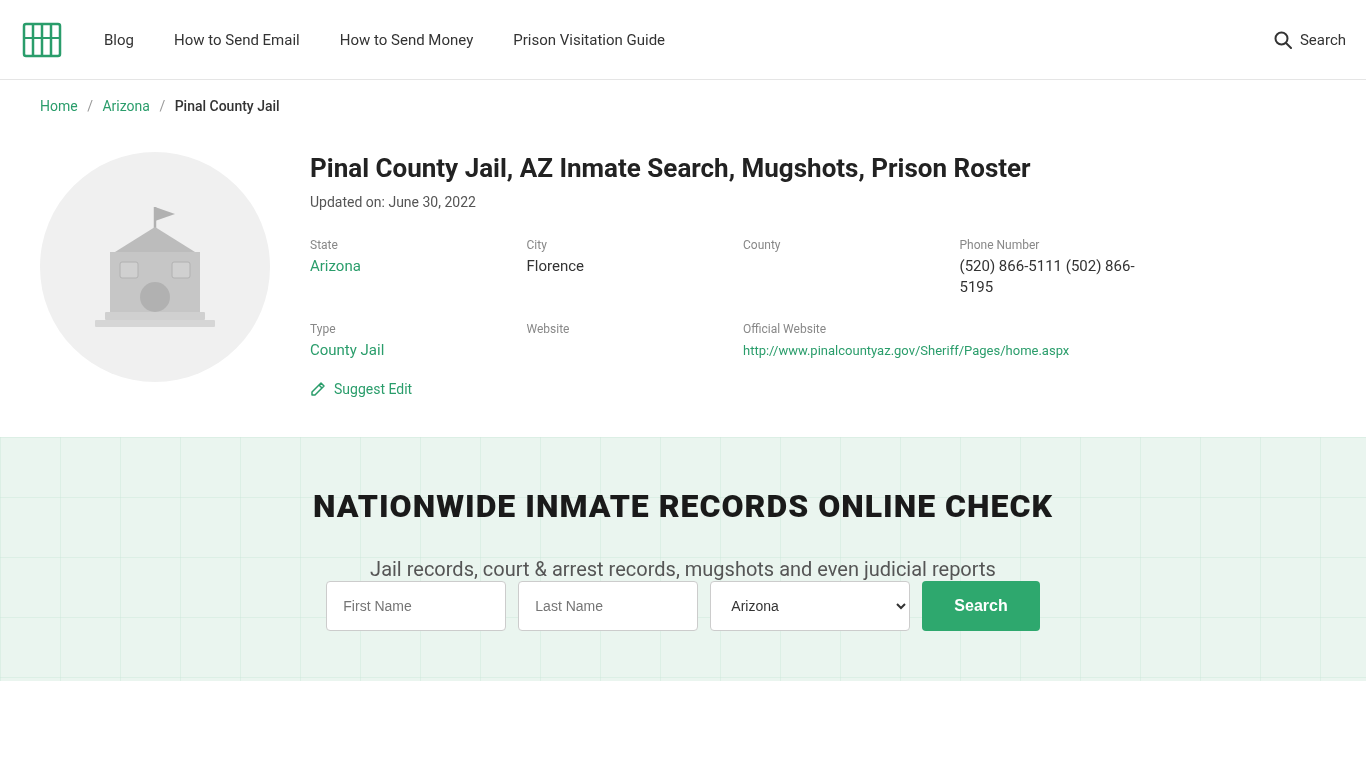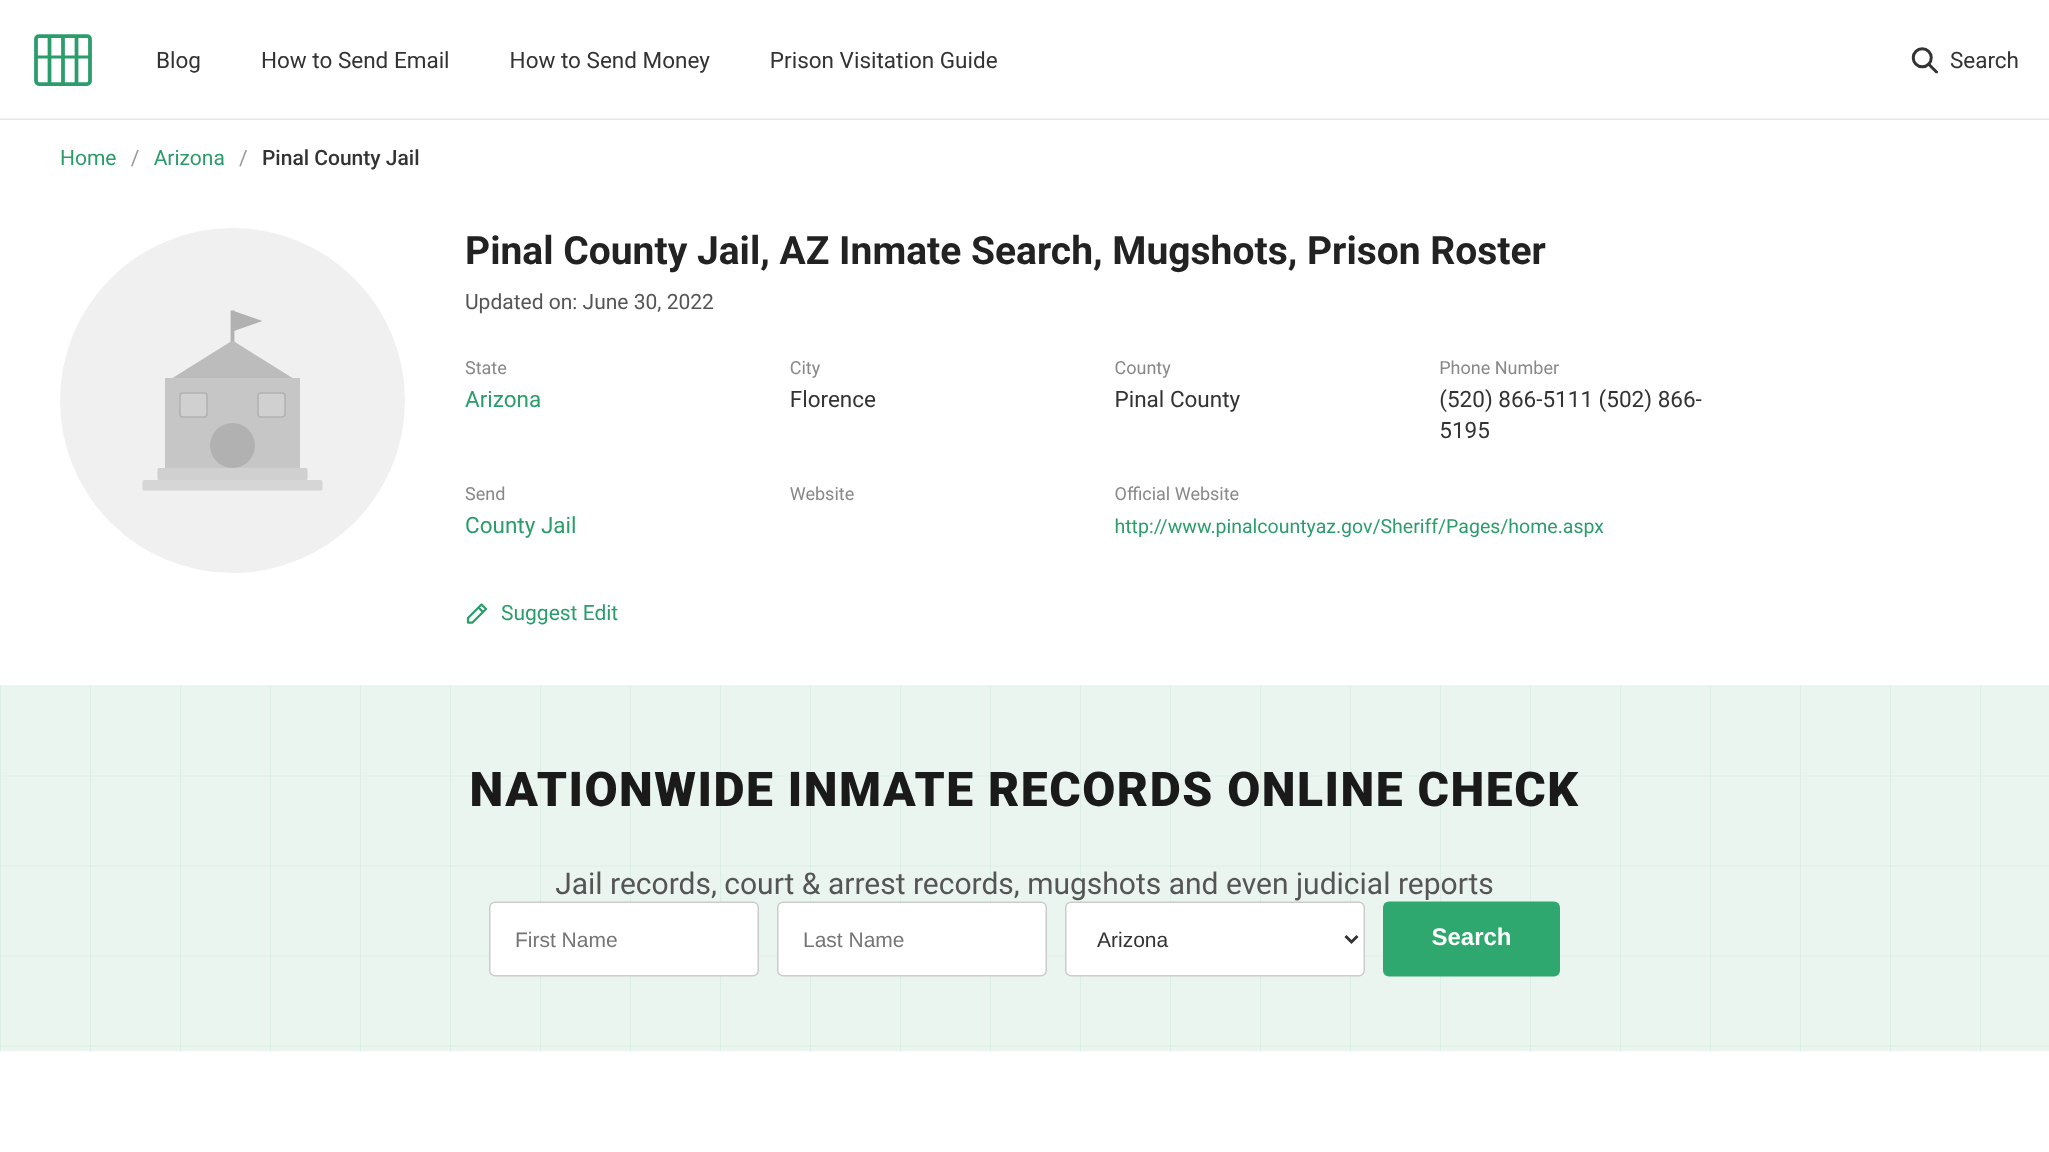--- a/index.html
+++ b/index.html
@@ -90,21 +90,21 @@
     }
     .updated-on {
       font-size: 14px;
       color: #555;
       margin-bottom: 28px;
     }
     .info-grid {
       display: grid;
       grid-template-columns: 1fr 1fr 1fr 1fr;
       gap: 24px 16px;
-      margin-bottom: 40px;
+      margin-bottom: 20px;
     }
     .info-label {
       font-size: 12px;
       color: #888;
       margin-bottom: 4px;
     }
     .info-value {
       font-size: 15px;
       color: #333;
       line-height: 1.4;
@@ -255,30 +255,29 @@
         <a class="info-value link">Arizona</a>
       </div>
 
       <div>
         <div class="info-label">City</div>
         <div class="info-value">Florence</div>
       </div>
 
       <div>
         <div class="info-label">County</div>
-        <div class="info-value">Pinal County</div>
       </div>
 
       <div>
         <div class="info-label">Phone Number</div>
         <div class="info-value">(520) 866-5111 (502) 866-5195</div>
       </div>
 
       <div>
-        <div class="info-label">Send</div>
+        <div class="info-label">Type</div>
         <a class="info-value link">County Jail</a>
       </div>
 
       <div>
         <div class="info-label">Website</div>
       </div>
 
       <div style="grid-column: span 2;">
         <div class="info-label">Official Website</div>
         <a class="info-value link" style="word-break: break-all; font-size: 13px;">http://www.pinalcountyaz.gov/Sheriff/Pages/home.aspx</a>

